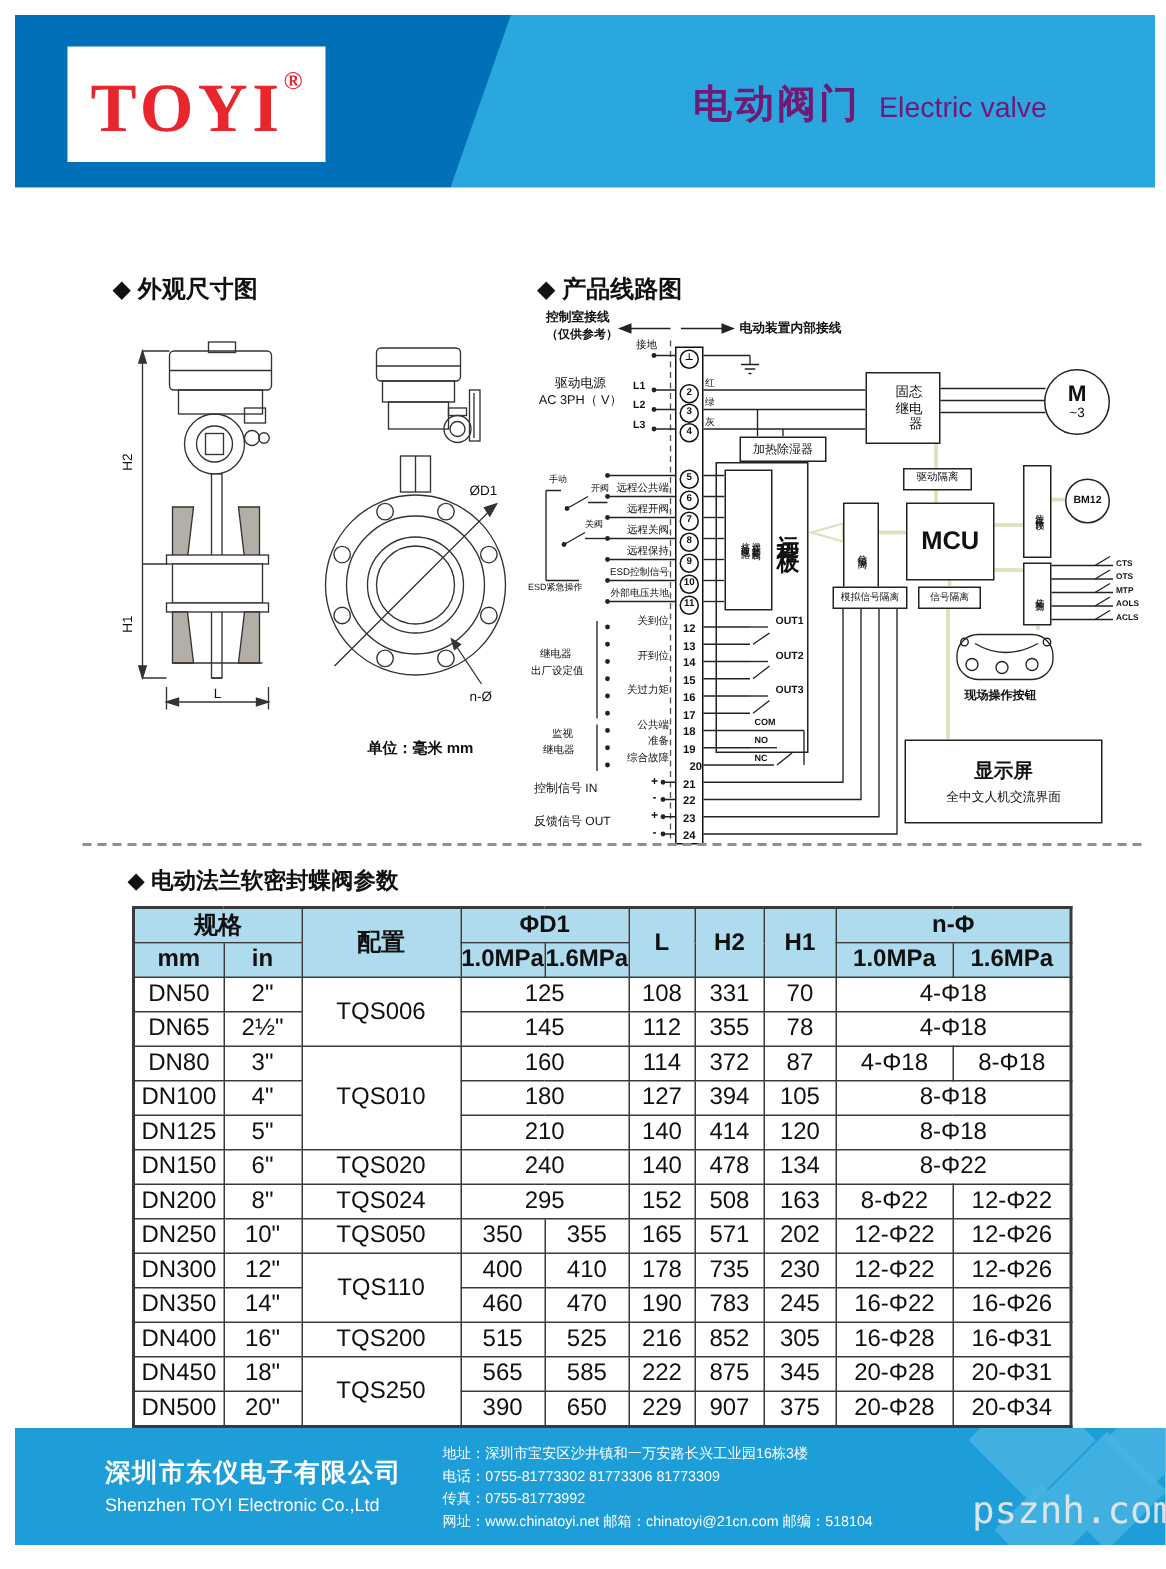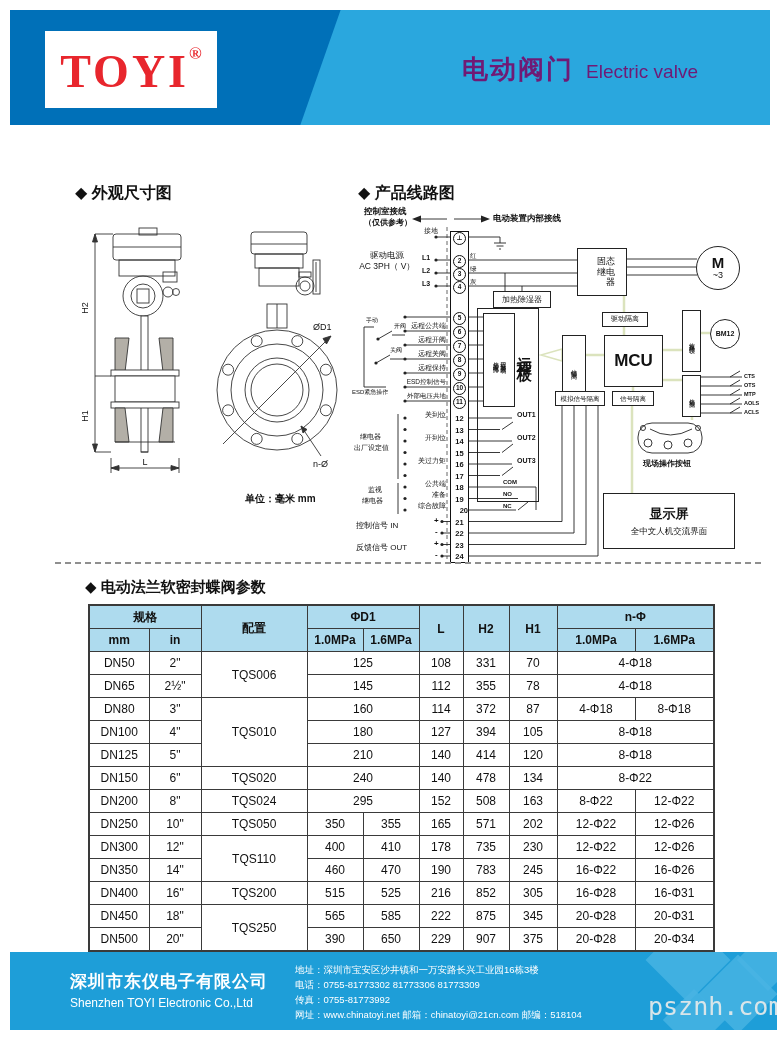--- a/index.html
+++ b/index.html
@@ -34,21 +34,21 @@
         justify-content:center;text-align:right;line-height:1.2;}
   .vt{writing-mode:vertical-rl;text-orientation:upright;letter-spacing:1px;}
   .ccirc{border-radius:50%;flex-direction:column;}
   .term{position:absolute;left:0;width:17px;text-align:center;font-size:7.5px;font-weight:bold;height:12px;line-height:12px;}
   .term.circ span{display:inline-block;width:11px;height:11px;line-height:10px;border:1px solid #111;border-radius:50%;font-size:6.5px;}
   .terminal-strip{position:absolute;left:100px;top:26px;width:17px;height:330px;border:1.5px solid #111;background:#fff;}
   
   .dash-sep{position:absolute;left:55px;top:562px;width:706px;border-top:2px dashed #8f8f8f;}
   
   .spec-table{position:absolute;left:88px;top:604px;border-collapse:collapse;table-layout:fixed;
-              font-size:12px;color:#111;}
+              font-size:16px;color:#111;}
   .spec-table td,.spec-table th{border:1px solid #3a3a3a;text-align:center;padding:0;height:22px;
               font-weight:normal;overflow:hidden;white-space:nowrap;}
   .spec-table thead th{background:#aedbee;font-weight:bold;height:22px;}
   .spec-table{border:2px solid #3a3a3a;}
   
   .footer-band{position:absolute;left:10px;top:952px;width:760px;height:78px;background:#1e9ed8;overflow:hidden;color:#fff;padding-left:12px;}
   .fd{position:absolute;background:#49b4e3;transform:rotate(45deg);opacity:.8;}
   .f-zh{position:absolute;left:60px;top:18px;font-size:17px;font-weight:bold;letter-spacing:1px;}
   .f-en{position:absolute;left:60px;top:44px;font-size:12px;}
   .f-contact{position:absolute;left:285px;top:10px;font-size:9.5px;line-height:15px;}

